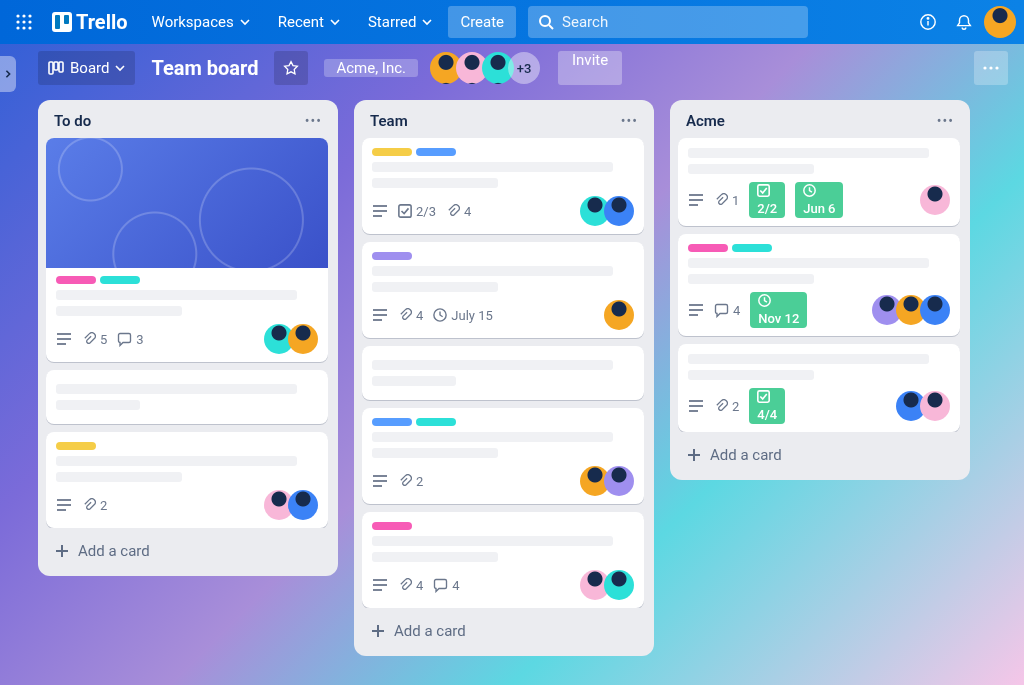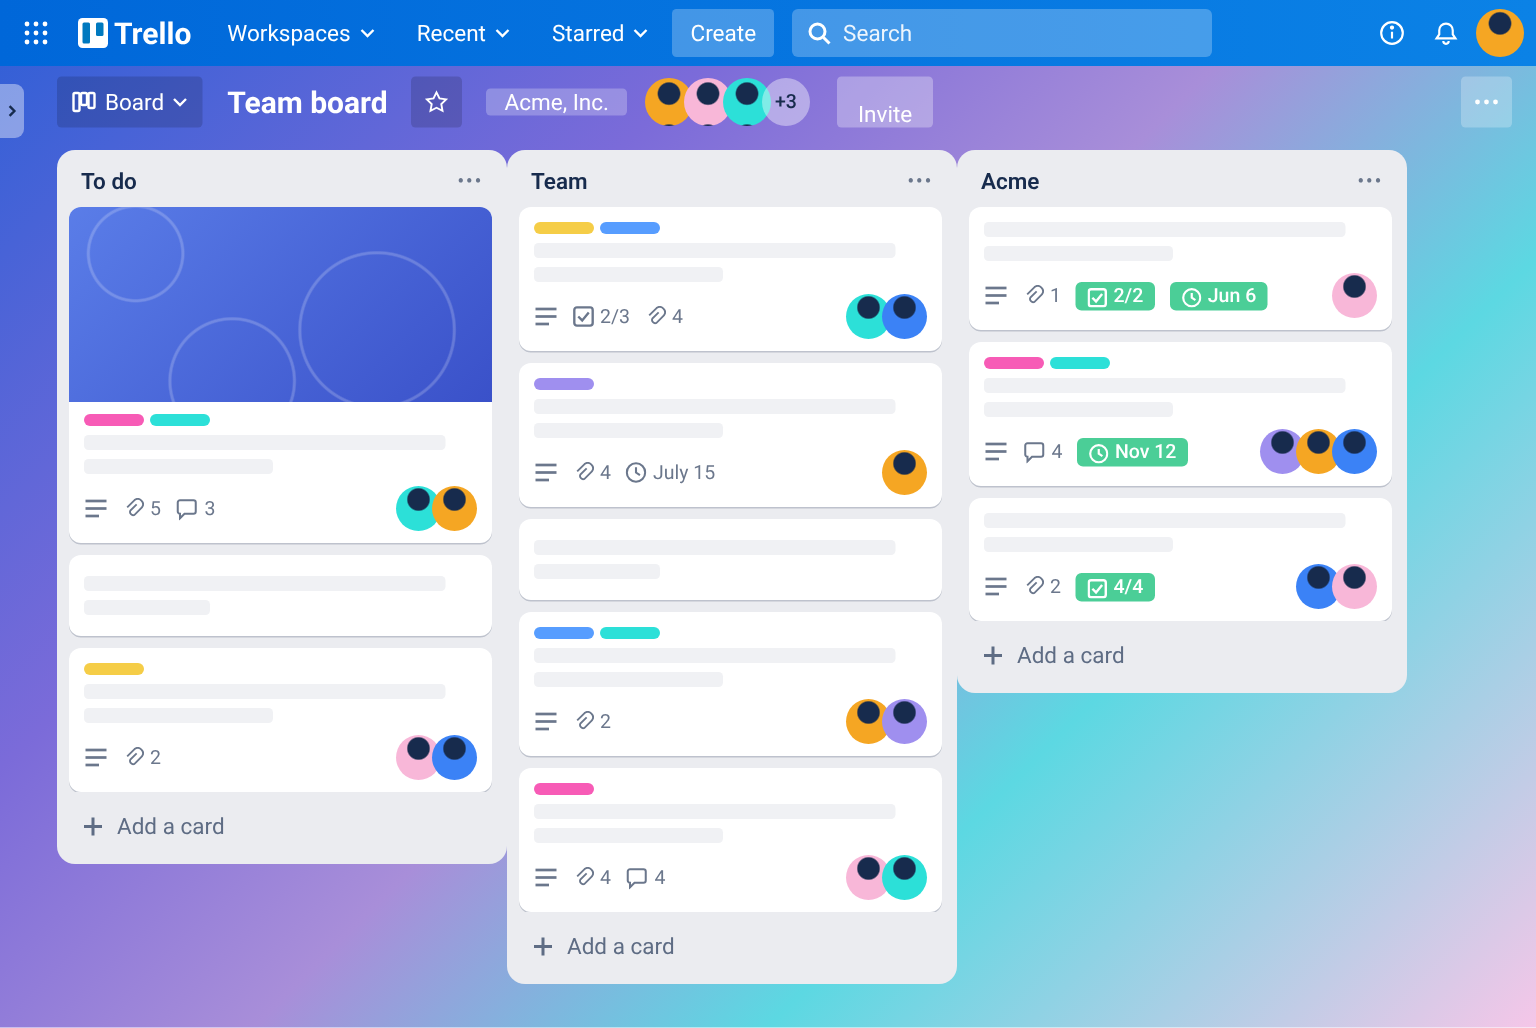--- a/index.html
+++ b/index.html
@@ -28,46 +28,46 @@
 .board-bar { height:48px; display:flex; align-items:center; padding:8px 16px 8px 38px; gap:8px; color:#fff; }
 .board-btn { height:34px; display:flex; align-items:center; gap:6px; padding:0 10px; background:rgba(0,0,0,0.15); border-radius:3px; cursor:pointer; font-size:15px; }
 .board-title { font-size:20px; font-weight:700; padding:0 8px; }
 .star-btn { width:34px; height:34px; display:flex; align-items:center; justify-content:center; background:rgba(0,0,0,0.15); border-radius:3px; cursor:pointer; }
 .org-btn { height:18px; padding:0 12px; background:rgba(255,255,255,0.25); border-radius:3px; display:flex; align-items:center; cursor:pointer; font-size:15px; margin-left:8px; }
 .member-stack { display:flex; margin-left:4px; }
 .member-stack .mavatar { width:32px; height:32px; border-radius:50%; border:2px solid transparent; margin-left:-6px; }
 .member-stack .mavatar:first-child { margin-left:0; }
 .mavatar { display:flex; align-items:center; justify-content:center; font-size:12px; font-weight:600; color:#172b4d; }
 .plus-members { background:rgba(255,255,255,0.4); font-size:13px; font-weight:500; }
-.invite-btn { height:34px; padding:0 14px; background:rgba(255,255,255,0.3); border-radius:3px; display:flex; align-items:flex-end; cursor:pointer; font-size:15px; margin-left:10px; }
+.invite-btn { height:34px; padding:0 14px; background:rgba(255,255,255,0.3); border-radius:3px; display:flex; align-items:flex-start; cursor:pointer; font-size:15px; margin-left:10px; }
 .menu-btn { width:34px; height:34px; display:flex; align-items:center; justify-content:center; background:rgba(255,255,255,0.25); border-radius:3px; cursor:pointer; margin-left:auto; }
 
 
-.board { display:flex; padding:8px 8px 8px 38px; gap:0; align-items:flex-start; height:calc(685px - 92px); overflow-x:auto; }
+.board { display:flex; padding:8px 8px 8px 38px; gap:16px; align-items:flex-start; height:calc(685px - 92px); overflow-x:auto; }
 .list { width:300px; background:#ebecf0; border-radius:12px; padding:10px 8px 8px 8px; flex-shrink:0; display:flex; flex-direction:column; max-height:100%; }
 .list-header { display:flex; align-items:center; justify-content:space-between; padding:2px 8px 8px 8px; }
 .list-title { font-weight:600; font-size:15px; color:#172b4d; }
 .list-menu { cursor:pointer; color:#6b778c; font-size:14px; letter-spacing:1px; }
 .cards { display:flex; flex-direction:column; gap:8px; overflow-y:auto; padding-right:2px; }
 .card { background:#fff; border-radius:8px; padding:10px 10px 8px 10px; box-shadow:0 1px 0 rgba(9,30,66,0.2); cursor:pointer; }
 .card-cover { height:130px; margin:-10px -10px 8px -10px; border-radius:8px 8px 0 0; background:linear-gradient(135deg,#5a7de8,#3a51c9); position:relative; overflow:hidden; }
 .card-cover::before { content:''; position:absolute; inset:-20px; background:
  radial-gradient(circle at 20% 30%, transparent 30px, rgba(255,255,255,0.2) 31px, rgba(255,255,255,0.2) 32px, transparent 33px),
  radial-gradient(circle at 70% 60%, transparent 50px, rgba(255,255,255,0.2) 51px, rgba(255,255,255,0.2) 52px, transparent 53px),
  radial-gradient(circle at 40% 80%, transparent 40px, rgba(255,255,255,0.2) 41px, rgba(255,255,255,0.2) 42px, transparent 43px); }
 .labels { display:flex; gap:4px; margin-bottom:6px; }
 .label { height:8px; border-radius:4px; }
 .label.w40 { width:40px; }
 .yellow { background:#f5cd47; } .blue { background:#579dff; } .pink { background:#f75bb6; } .cyan { background:#2ce0d8; } .purple { background:#9f8fef; }
 .placeholder { height:10px; background:#f0f1f4; border-radius:3px; margin-bottom:6px; }
 .placeholder.w90 { width:92%; } .placeholder.w50 { width:48%; } .placeholder.w30 { width:32%; }
 .card-footer { display:flex; align-items:center; gap:10px; margin-top:8px; }
 .badges { display:flex; align-items:center; gap:10px; flex:1; }
 .badge { display:flex; align-items:center; gap:4px; color:#6b778c; font-size:13px; }
-.badge-pill { padding:2px 8px; border-radius:4px; font-size:13px; font-weight:500; display:flex; align-items:flex-end; gap:4px; }
+.badge-pill { padding:2px 8px; border-radius:4px; font-size:13px; font-weight:500; display:flex; align-items:flex-start; gap:4px;flex-direction:column; }
 .badge-green { background:#4bce97; color:#fff; }
 .avatars { display:flex; margin-left:auto; }
 .avatars .cavatar { width:30px; height:30px; border-radius:50%; margin-left:-6px; }
 .avatars .cavatar:first-child { margin-left:0; }
 .cavatar { display:inline-block; }
 .gap-card { background:#fff; border-radius:8px; padding:14px 10px; box-shadow:0 1px 0 rgba(9,30,66,0.2); cursor:pointer; }
 .add-card { display:flex; align-items:center; gap:8px; padding:8px; color:#5e6c84; font-size:15px; cursor:pointer; border-radius:8px; margin-top:6px; }
 
 svg { display:block; }
 .chev-down { width:10px; height:10px; }

